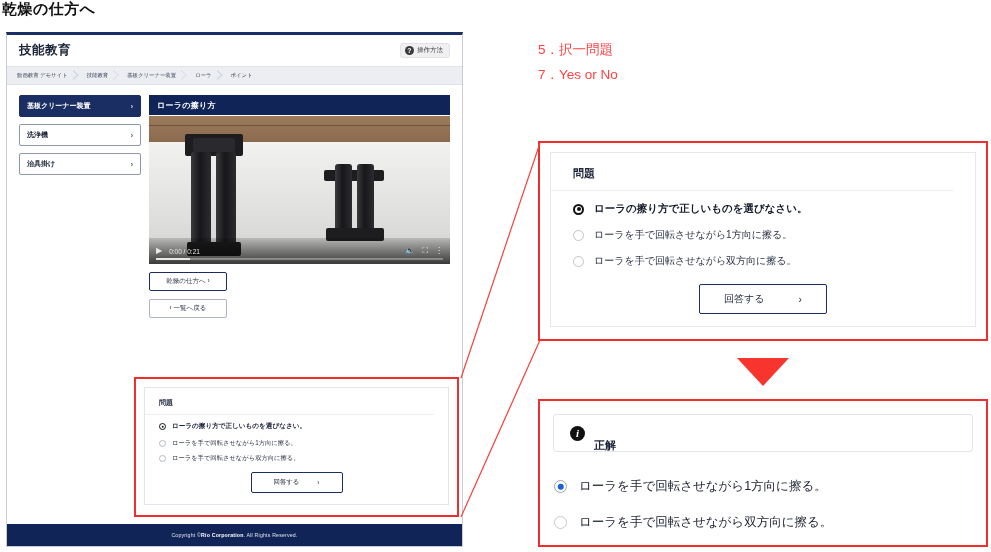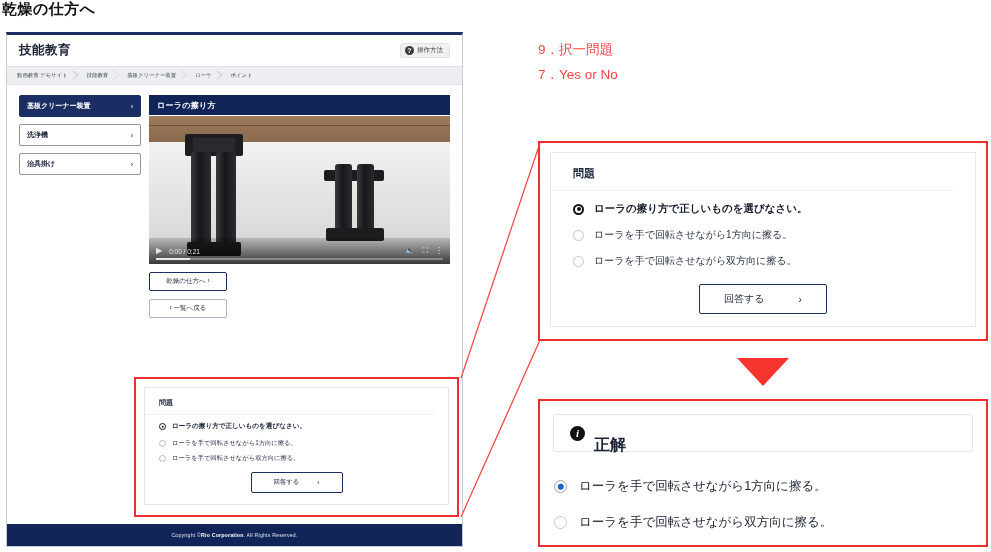--- a/index.html
+++ b/index.html
@@ -248,21 +248,21 @@
     position:absolute; left:13px; top:13px; right:13px; height:38px;
     border:1px solid #e3e5ea; border-radius:3px;
     display:flex; align-items:center; gap:9px; padding-left:16px;
   }
   .info-ico {
     width:15px; height:15px; border-radius:50%;
     background:#111; color:#fff; font-size:11px; font-weight:700;
     font-style: italic; font-family:"Liberation Serif", serif;
     display:flex; align-items:center; justify-content:center;
   }
-  .ans-title { font-size:16px; font-weight:700; color:#1b2338;margin-top:24px; }
+  .ans-title { font-size:11px; font-weight:700; color:#1b2338;margin-top:24px; }
   .ans-opt {
     position:absolute; display:flex; align-items:center; gap:12px;
     left:14px; font-size:12.5px; color:#1b2230;
   }
   .ans-opt.a { top: 77px; }
   .ans-opt.b { top: 113px; }
   .aradio { width:13px;height:13px;border-radius:50%;border:1px solid #c3c8d2;background:#fff;flex:0 0 auto;position:relative;}
   .aradio.sel { border:1px solid #9aa3b4; }
   .aradio.sel:after{
     content:"";position:absolute;left:50%;top:50%;transform:translate(-50%,-50%);
@@ -383,21 +383,21 @@
       <div class="q-btn-row">
         <span class="q-btn">
           <span>回答する</span>
           <span>›</span>
         </span>
       </div>
     </div>
   </div>
 
   <div class="ann-list">
-    <div class="ann-li">9．択一問題</div>
+    <div class="ann-li">5．択一問題</div>
     <div class="ann-li">7．Yes or No</div>
   </div>
 
   <div class="big-quiz">
     <div class="big-card">
       <div class="bq-title">問題</div>
       <div class="bq-prompt">
         <span class="bradio ring"></span>
         <span>ローラの擦り方で正しいものを選びなさい。</span>
       </div>

